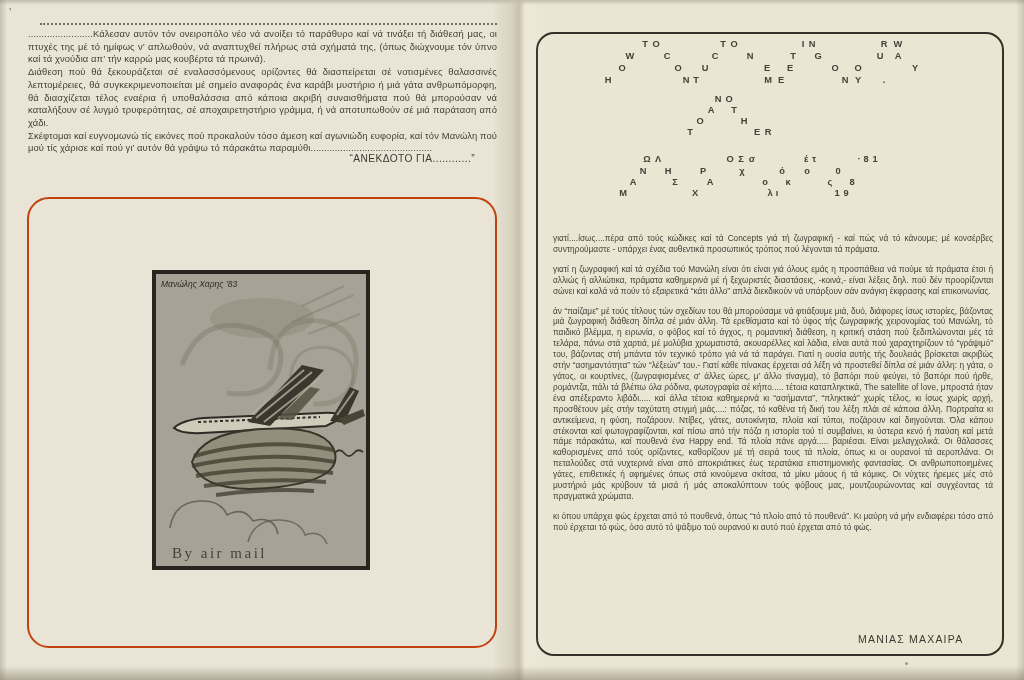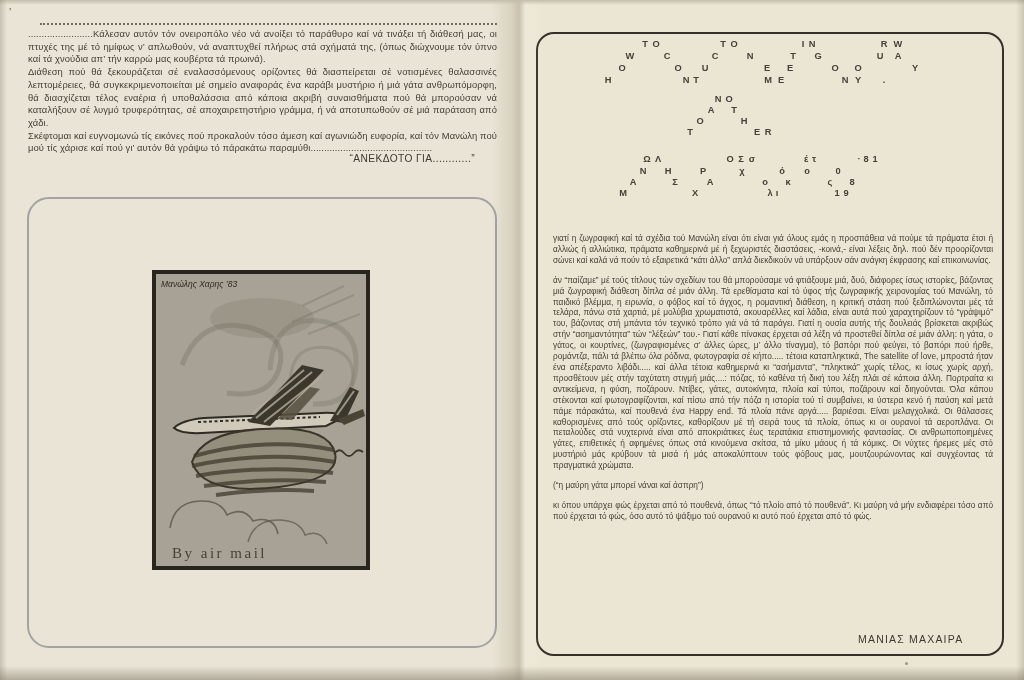--- a/index.html
+++ b/index.html
@@ -26,21 +26,21 @@
   .lp-text{position:absolute;left:28px;top:28px;width:469px;
     font-size:9.4px;line-height:12.7px;text-align:justify;letter-spacing:.1px;color:#423e35}
   .lp-text p{margin:0}
 
   .lp-heading{position:absolute;left:55px;top:151px;width:420px;
     font-size:10.2px;line-height:15px;letter-spacing:.4px;color:#3d3931}
   .lp-heading .l1{text-align:center}
   .lp-heading .l2{text-align:right}
 
   .lp-frame{position:absolute;left:27px;top:197px;width:466px;height:447px;
-    border:2px solid #a3a3a3;border-radius:22px}
+    border:2px solid #c2410c;border-radius:22px}
   .photo{position:absolute;left:123px;top:71px;width:218px;height:300px}
 
   .rp-frame{position:absolute;left:31px;top:32px;width:464px;height:620px;
     border:2px solid #34302a;border-radius:18px}
 
   .poem-layer{position:absolute;inset:0;pointer-events:none}
   .pl{position:absolute;transform:translate(-50%,-55%);
     font-size:9.3px;font-weight:bold;color:#46413a}
 
   .rp-text{position:absolute;left:553px;top:233px;width:440px;height:396px;overflow:hidden;
@@ -175,23 +175,23 @@
       <span class="pl" style="left: 852px; top: 182px;">8</span>
       <span class="pl" style="left: 623px; top: 193px;">Μ</span>
       <span class="pl" style="left: 695px; top: 193px;">Χ</span>
       <span class="pl" style="left: 770px; top: 193px;">λ</span>
       <span class="pl" style="left: 777px; top: 193px;">ι</span>
       <span class="pl" style="left: 837px; top: 193px;">1</span>
       <span class="pl" style="left: 846px; top: 193px;">9</span>
     </div>
 
   <div class="rp-text">
+      <p>γιατί....ίσως....πέρα από τούς κώδικες καί τά Concepts γιά τή ζωγραφική - καί πώς νά τό κάνουμε; μέ κονσέρβες συντηρούμαστε - υπάρχει ένας αυθεντικά προσωπικός τρόπος πού λέγονται τά πράματα.</p>
       <p>γιατί η ζωγραφική καί τά σχέδια τού Μανώλη είναι ότι είναι γιά όλους εμάς η προσπάθεια νά πούμε τά πράματα έτσι ή αλλιώς ή αλλιώτικα, πράματα καθημερινά μέ ή ξεχωριστές διαστάσεις, -κοινά,- είναι λέξεις δηλ. πού δέν προορίζονται σώνει καί καλά νά πούν τό εξαιρετικά “κάτι άλλο” απλά διεκδικούν νά υπάρξουν σάν ανάγκη έκφρασης καί επικοινωνίας.</p>
       <p>άν “παίζαμε” μέ τούς τίτλους τών σχεδίων του θά μπορούσαμε νά φτιάξουμε μιά, δυό, διάφορες ίσως ιστορίες, βάζοντας μιά ζωγραφική διάθεση δίπλα σέ μιάν άλλη. Τά ερεθίσματα καί τό ύφος τής ζωγραφικής χειρονομίας τού Μανώλη, τό παιδικό βλέμμα, η ειρωνία, ο φόβος καί τό άγχος, η ρομαντική διάθεση, η κριτική στάση πού ξεδιπλώνονται μές τά τελάρα, πάνω στά χαρτιά, μέ μολύβια χρωματιστά, ακουαρέλλες καί λάδια, είναι αυτά πού χαραχτηρίζουν τό “γράψιμό” του, βάζοντας στή μπάντα τόν τεχνικό τρόπο γιά νά τά παράγει. Γιατί η ουσία αυτής τής δουλειάς βρίσκεται ακριβώς στήν “ασημαντότητα” τών “λέξεών” του.- Γιατί κάθε πίνακας έρχεται σά λέξη νά προστεθεί δίπλα σέ μιάν άλλη: η γάτα, ο γάτος, οι κουρτίνες, (ζωγραφισμένες σ’ άλλες ώρες, μ’ άλλο τίναγμα), τό βαπόρι πού φεύγει, τό βαπόρι πού ήρθε, ρομάντζα, πάλι τά βλέπω όλα ρόδινα, φωτογραφία σέ κήπο..... τέτοια καταπληκτικά, The satellite of love, μπροστά ήταν ένα απέξεραντο λιβάδι..... καί άλλα τέτοια καθημερινά κι “ασήμαντα”, “πληκτικά” χωρίς τέλος, κι ίσως χωρίς αρχή, προσθέτουν μές στήν ταχύτατη στιγμή μιάς....: πόζας, τό καθένα τή δική του λέξη πλάι σέ κάποια άλλη. Πορτραίτα κι αντικείμενα, η φύση, ποζάρουν. Ντίβες, γάτες, αυτοκίνητα, πλοία καί τύποι, ποζάρουν καί διηγούνται. Όλα κάπου στέκονται καί φωτογραφίζονται, καί πίσω από τήν πόζα η ιστορία τού τί συμβαίνει, κι ύστερα κενό ή παύση καί μετά πάμε πάρακάτω, καί πουθενά ένα Happy end. Τά πλοία πάνε αργά..... βαριέσαι. Είναι μελαγχολικά. Οι θάλασσες καθορισμένες από τούς ορίζοντες, καθορίζουν μέ τή σειρά τους τά πλοία, όπως κι οι ουρανοί τά αεροπλάνα. Οι πεταλούδες στά νυχτερινά είναι από αποκριάτικες έως τερατάκια επιστημονικής φαντασίας. Οι ανθρωποποιημένες γάτες, επιθετικές ή αφημένες όπως στά κινούμενα σκίτσα, τά μίκυ μάους ή τά κόμικς. Οι νύχτες ήρεμες μές στό μυστήριό μάς κρύβουν τά μισά ή μάς αποκαλύπτουν τούς φόβους μας, μουτζουρώνοντας καί συγχέοντας τά πραγματικά χρώματα.</p>
-      <p>(“η μαύρη γάτα μπορεί νάναι καί άσπρη”)</p>
       <p>κι όπου υπάρχει φώς έρχεται από τό πουθενά, όπως “τό πλοίο από τό πουθενά”. Κι μαύρη νά μήν ενδιαφέρει τόσο από πού έρχεται τό φώς, όσο αυτό τό ψάξιμο τού ουρανού κι αυτό πού έρχεται από τό φώς.</p>
     </div>
   <div class="rp-byline">ΜΑΝΙΑΣ ΜΑΧΑΙΡΑ</div>
 
   <div class="gutter"></div>
   <div class="edge-top"></div>
   <div class="edge-bottom"></div>
   <div class="edge-left"></div>
   <div class="edge-right"></div>
   <div class="speck" style="left:905px;top:662px"></div>

